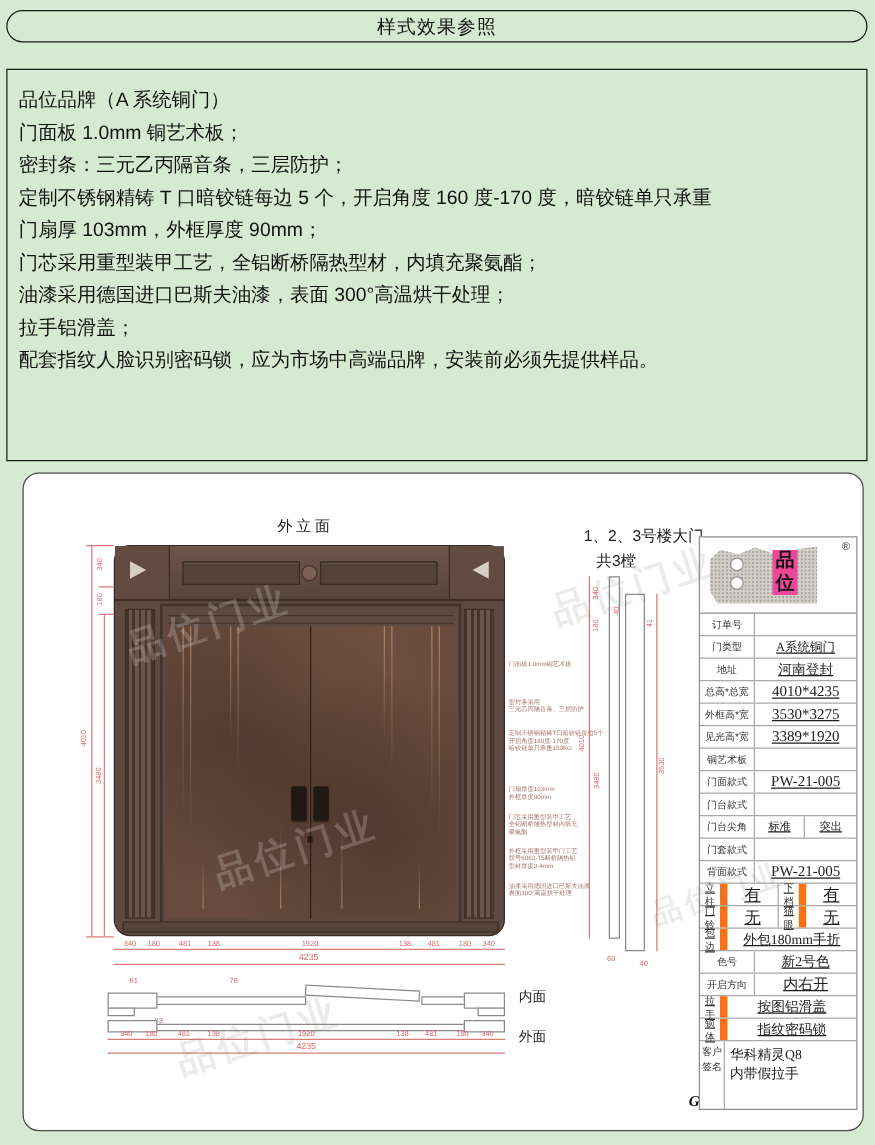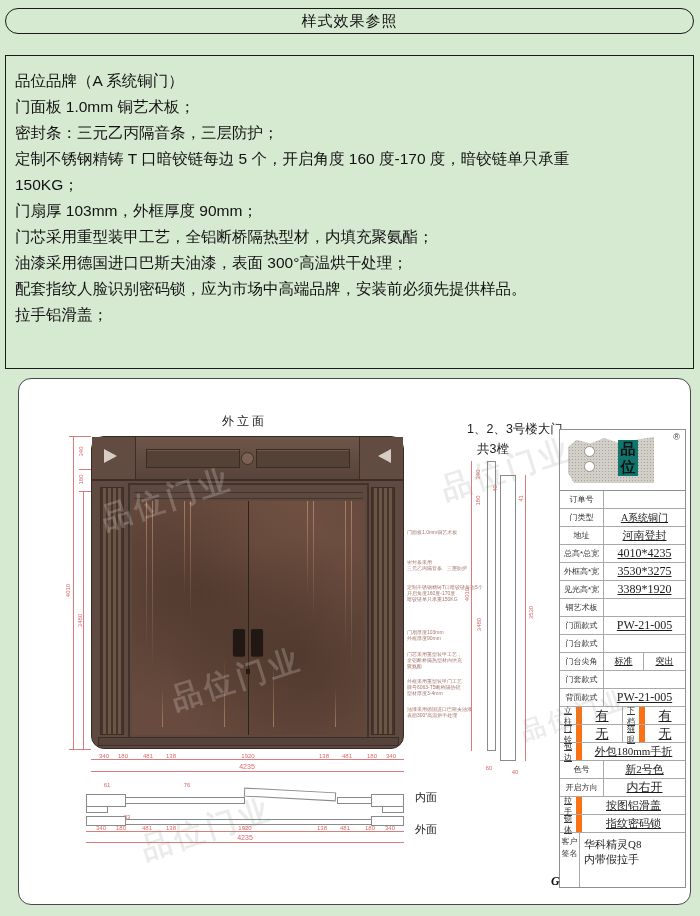--- a/index.html
+++ b/index.html
@@ -53,21 +53,21 @@
   .plan-piece{position:absolute;background:#fff;border:1px solid #8a8a8a;box-sizing:border-box;}
   .face-label{position:absolute;font-size:11px;color:#222;}
   
   .elev-title{position:absolute;left:203px;top:34px;font-size:12px;letter-spacing:3px;color:#222;}
   .bldg-note{position:absolute;font-size:12.5px;color:#222;}
   
   .tblock{position:absolute;left:540px;top:50px;width:127px;border:1px solid #8f8f8f;background:#fff;box-sizing:border-box;}
   .logo-cell{position:relative;height:60px;border-bottom:1px solid #8f8f8f;}
   .logo-blob{position:absolute;left:8px;top:7px;width:86px;height:46px;background-color:#d2cfc9;background-image:radial-gradient(#a6a39d 0.7px, transparent 0.9px);background-size:3px 3px;clip-path:polygon(0 22%,10% 6%,26% 14%,42% 2%,58% 12%,100% 0,100% 100%,7% 100%,0 78%);}
   .logo-hole{position:absolute;width:11px;height:11px;background:#fff;border-radius:50%;border:1px solid #96938b;box-sizing:border-box;}
-  .logo-text{position:absolute;left:58px;top:10px;width:20px;background:#0f766e;font-family:"Liberation Serif",serif;font-weight:bold;font-size:15px;line-height:18px;color:#111;text-align:center;word-break:break-all;}
+  .logo-text{position:absolute;left:58px;top:10px;width:20px;background:#ec4899;font-family:"Liberation Serif",serif;font-weight:bold;font-size:15px;line-height:18px;color:#111;text-align:center;word-break:break-all;}
   .logo-reg{position:absolute;right:5px;top:2px;font-size:9px;color:#333;}
   .trow{display:flex;height:18px;border-bottom:1px solid #a9a9a9;box-sizing:border-box;}
   .trow:last-child{border-bottom:none;}
   .tl{display:flex;align-items:center;justify-content:center;border-right:1px solid #a9a9a9;font-size:8px;color:#333;text-align:center;box-sizing:border-box;padding:0 1px;}
   .tl.w44{width:44px;} .tl.w22{width:22px;border-right:6px solid #f97316;text-decoration:underline;}
   .tv{flex:1;display:flex;align-items:center;justify-content:center;font-family:"Liberation Serif",serif;font-size:12px;color:#1d1d1d;white-space:nowrap;overflow:hidden;text-decoration:underline;}
   .tv.sm{font-size:10px;} .tv.md{font-size:11px;}
   .tv.w41{flex:none;width:41px;border-right:1px solid #a9a9a9;box-sizing:border-box;font-size:13px;}
   .tv.w40{flex:none;width:40px;border-right:1px solid #a9a9a9;box-sizing:border-box;font-size:9px;font-family:"Liberation Sans",sans-serif;}
   .tv.rest9{font-size:9px;font-family:"Liberation Sans",sans-serif;}
@@ -87,26 +87,25 @@
 
   <div class="abs bordered header-box">
     <span>样式效果参照</span>
   </div>
 
   <div class="spec-box">
     <div class="spec-line">品位品牌（A 系统铜门）</div>
     <div class="spec-line">门面板 1.0mm 铜艺术板；</div>
     <div class="spec-line">密封条：三元乙丙隔音条，三层防护；</div>
     <div class="spec-line">定制不锈钢精铸 T 口暗铰链每边 5 个，开启角度 160 度-170 度，暗铰链单只承重</div>
-    <div class="spec-line">150KG；</div>
     <div class="spec-line">门扇厚 103mm，外框厚度 90mm；</div>
     <div class="spec-line">门芯采用重型装甲工艺，全铝断桥隔热型材，内填充聚氨酯；</div>
     <div class="spec-line">油漆采用德国进口巴斯夫油漆，表面 300°高温烘干处理；</div>
+    <div class="spec-line">拉手铝滑盖；</div>
     <div class="spec-line">配套指纹人脸识别密码锁，应为市场中高端品牌，安装前必须先提供样品。</div>
-    <div class="spec-line">拉手铝滑盖；</div>
   </div>
 
   <div class="abs panel">
 
     <div class="elev-title">外立面</div>
     <div class="bldg-note" style="left:448px;top:42px;">1、2、3号楼大门</div>
     <div class="bldg-note" style="left:458px;top:62px;">共3樘</div>
 
     <div class="abs door">
       <div class="d-topband">

